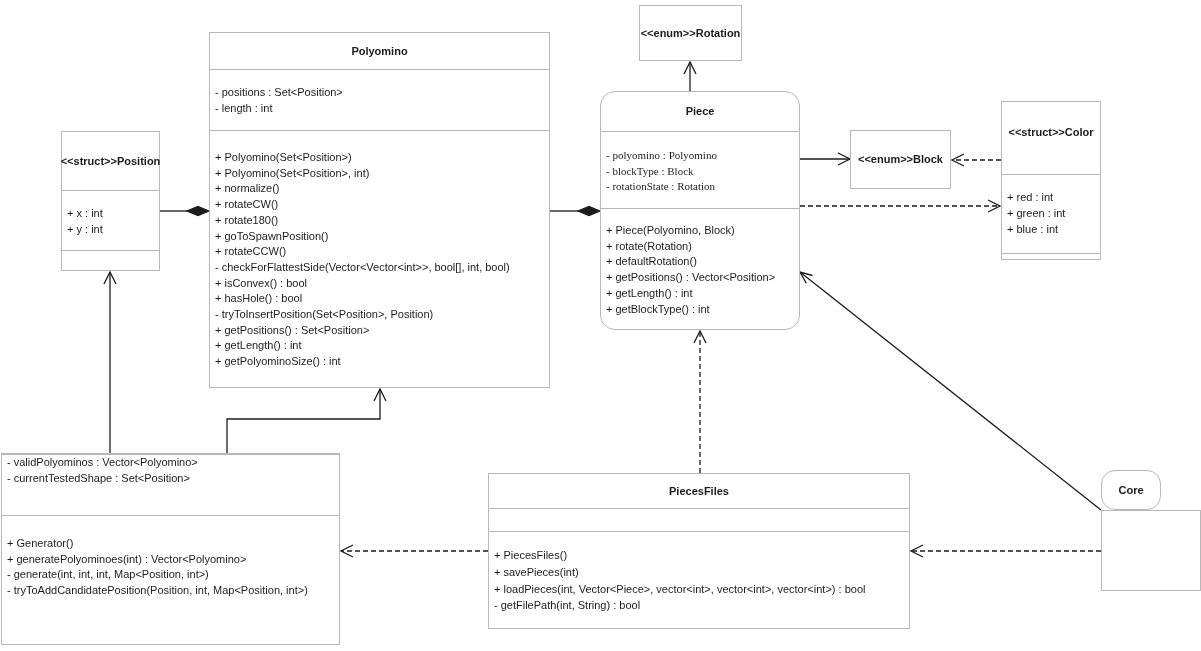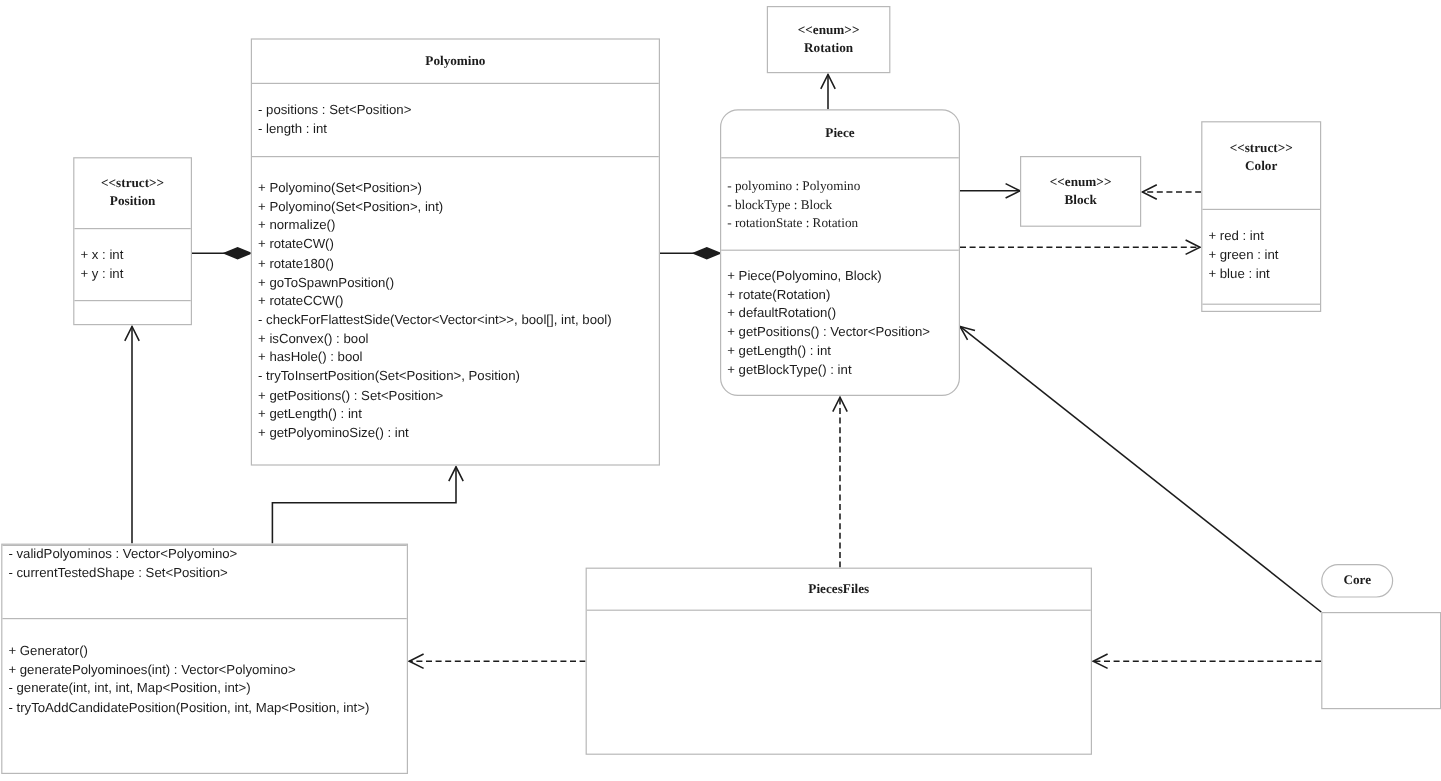--- a/index.html
+++ b/index.html
@@ -7,22 +7,22 @@
     position:relative; width:1201px; height:651px; background:#ffffff;
     font-family:"Liberation Sans", sans-serif; font-size:11px; color:#1c1c1c;
     overflow:hidden;
   }
   .wires { position:absolute; left:0; top:0; width:1201px; height:651px; pointer-events:none; }
   .cls {
     position:absolute; background:#ffffff; border:1px solid #b8b8b8;
     box-sizing:border-box; display:flex; flex-direction:column;
   }
   .hd {
-    display:flex; flex-direction:column; justify-content:center; align-items:center;
-    font-weight:bold; flex:0 0 auto; line-height:15px; text-align:center;font-family:Liberation Serif, serif;
+    display:flex; flex-direction:row; justify-content:center; align-items:center;
+    font-weight:bold; flex:0 0 auto; line-height:15px; text-align:center;
   }
   .hd.fill { flex:1 1 auto; }
   .cmp { border-top:1px solid #b8b8b8; box-sizing:border-box; flex:0 0 auto; overflow:hidden; }
   .cmp.fill { flex:1 1 auto; }
   .ln { padding-left:5px; white-space:nowrap; line-height:15.7px; }
 </style>
 </head>
 <body>
 
 <div class="canvas">
@@ -173,22 +173,28 @@
       <div class="ln">- generate(int, int, int, Map&lt;Position, int&gt;)</div>
       <div class="ln">- tryToAddCandidatePosition(Position, int, Map&lt;Position, int&gt;)</div>
     </div>
   </div>
 
   <div class="cls" style="left:488px;top:473px;width:422px;height:156px;">
     <div class="hd" style="height:34px;">
         <span>PiecesFiles</span>
       </div>
     <div class="cmp" style="height:23px;"></div>
-  </div>
-
-  <div class="cls" style="left:1101px;top:470px;width:60px;height:28px;border-radius:14px;">
+    <div class="cmp fill" style="padding-top:15px;">
+      <div class="ln" style="line-height:16.8px;">+ PiecesFiles()</div>
+      <div class="ln" style="line-height:16.8px;">+ savePieces(int)</div>
+      <div class="ln" style="line-height:16.8px;">+ loadPieces(int, Vector&lt;Piece&gt;, vector&lt;int&gt;, vector&lt;int&gt;, vector&lt;int&gt;) : bool</div>
+      <div class="ln" style="line-height:16.8px;">- getFilePath(int, String) : bool</div>
+    </div>
+  </div>
+
+  <div class="cls" style="left:1101px;top:470px;width:60px;height:40px;border-radius:14px;">
     <div class="hd fill">
         <span>Core</span>
       </div>
   </div>
   <div class="cls" style="left:1101px;top:510px;width:100px;height:81px;"></div>
 
 </div>
 
 </body></html>

